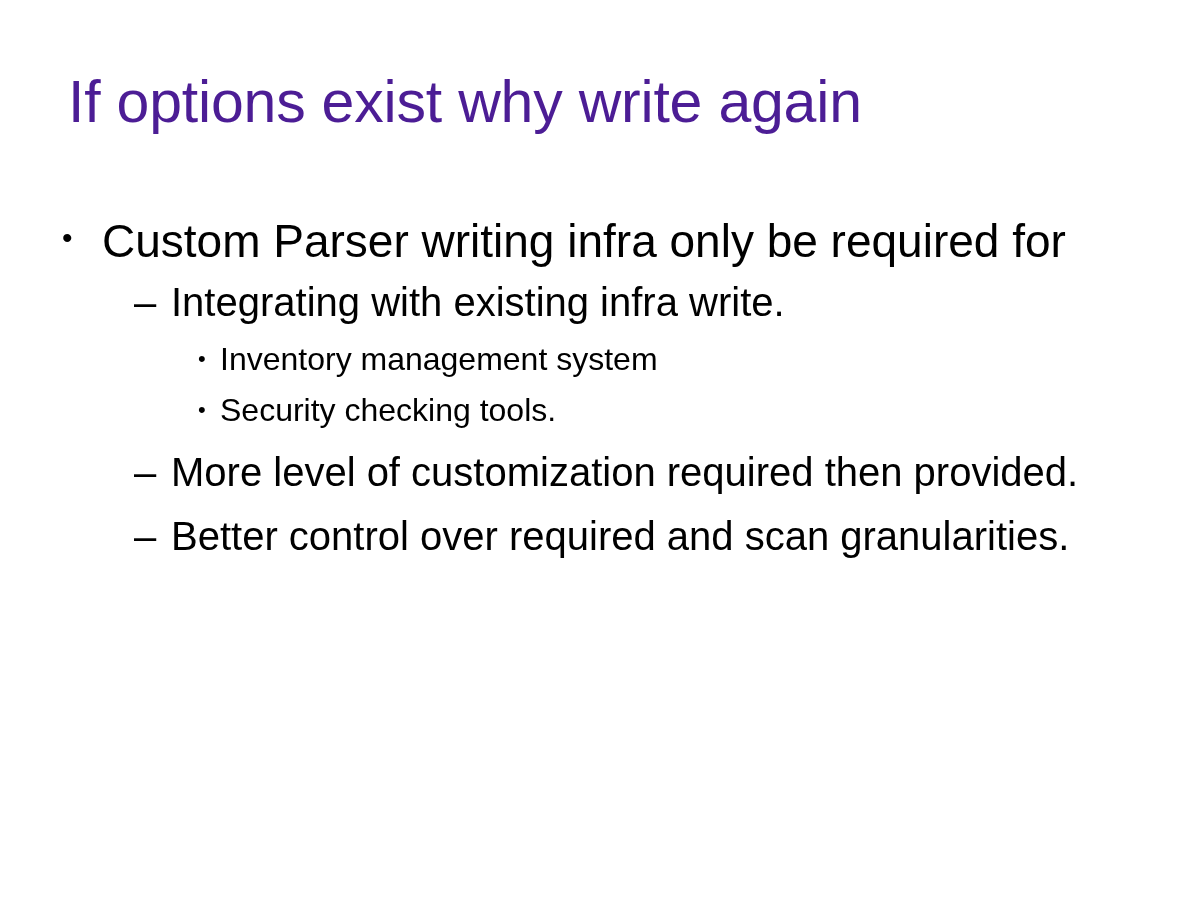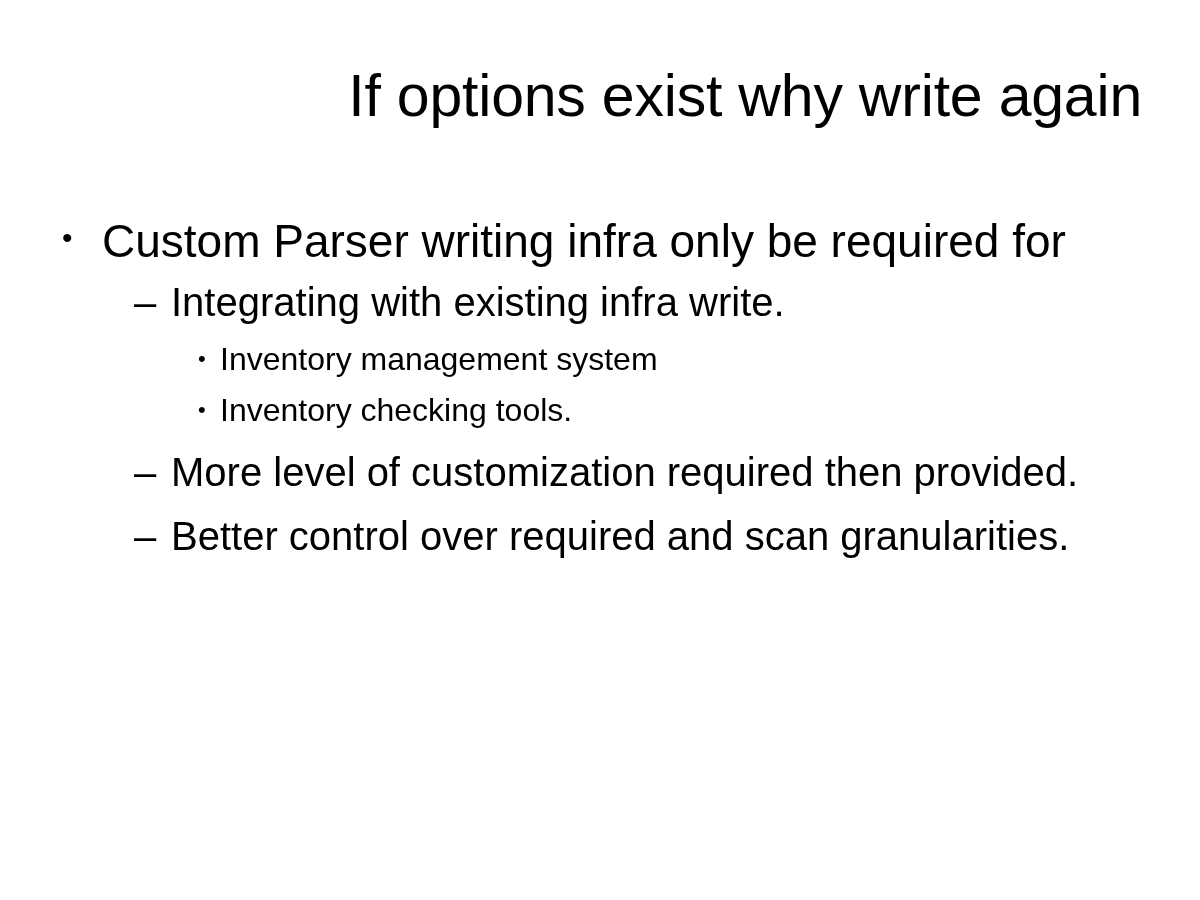--- a/index.html
+++ b/index.html
@@ -23,27 +23,27 @@
     background: #ffffff;
     box-sizing: border-box;
   }
 
   
   .slide-title {
     position: absolute;
     left: 60px;
     top: 62px;
     width: 1080px;
-    text-align: right;
+    text-align: left;
     font-size: 59px;
     line-height: 1.1;
     font-weight: normal;
     letter-spacing: -0.2px;
-    color: #000000;
-    margin: 2px;
+    color: #4c1d95;
+    margin: 8px;
     white-space: nowrap;
   }
 
   
   .body-block {
     position: absolute;
     left: 62px;
     top: 214px;
     width: 1090px;
   }
@@ -132,21 +132,21 @@
 
     <div class="sub-group">
 
       <div class="bullet-row lvl3">
         <span class="marker">•</span>
         <span class="btext">Inventory management system</span>
       </div>
 
       <div class="bullet-row lvl3">
         <span class="marker">•</span>
-        <span class="btext">Inventory checking tools.</span>
+        <span class="btext">Security checking tools.</span>
       </div>
     </div>
 
     <div class="bullet-row lvl2 gap-after">
       <span class="marker">–</span>
       <span class="btext">More level of customization required then provided.</span>
     </div>
 
     <div class="bullet-row lvl2">
       <span class="marker">–</span>

